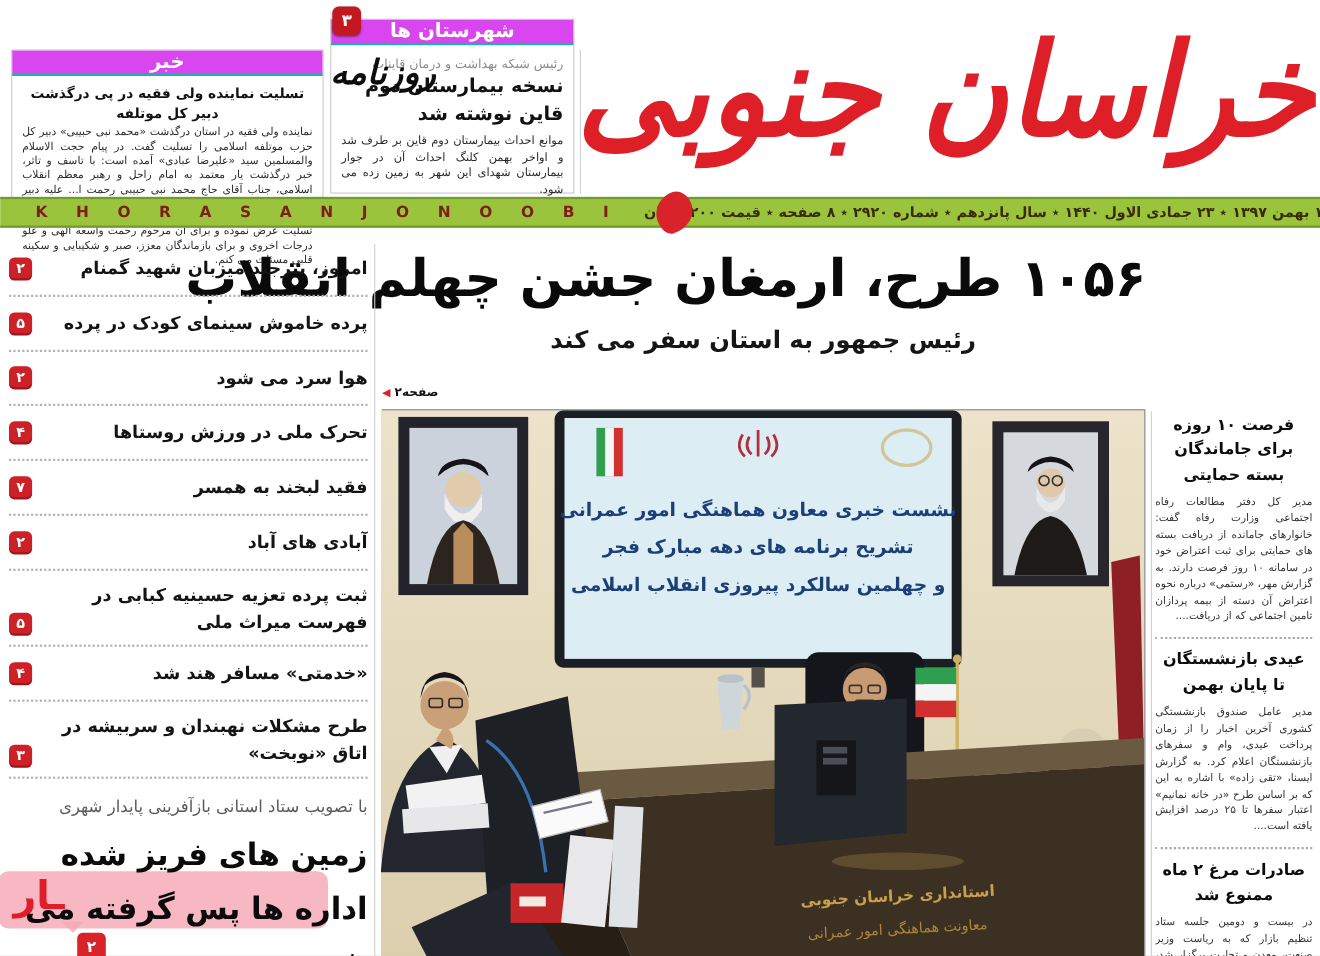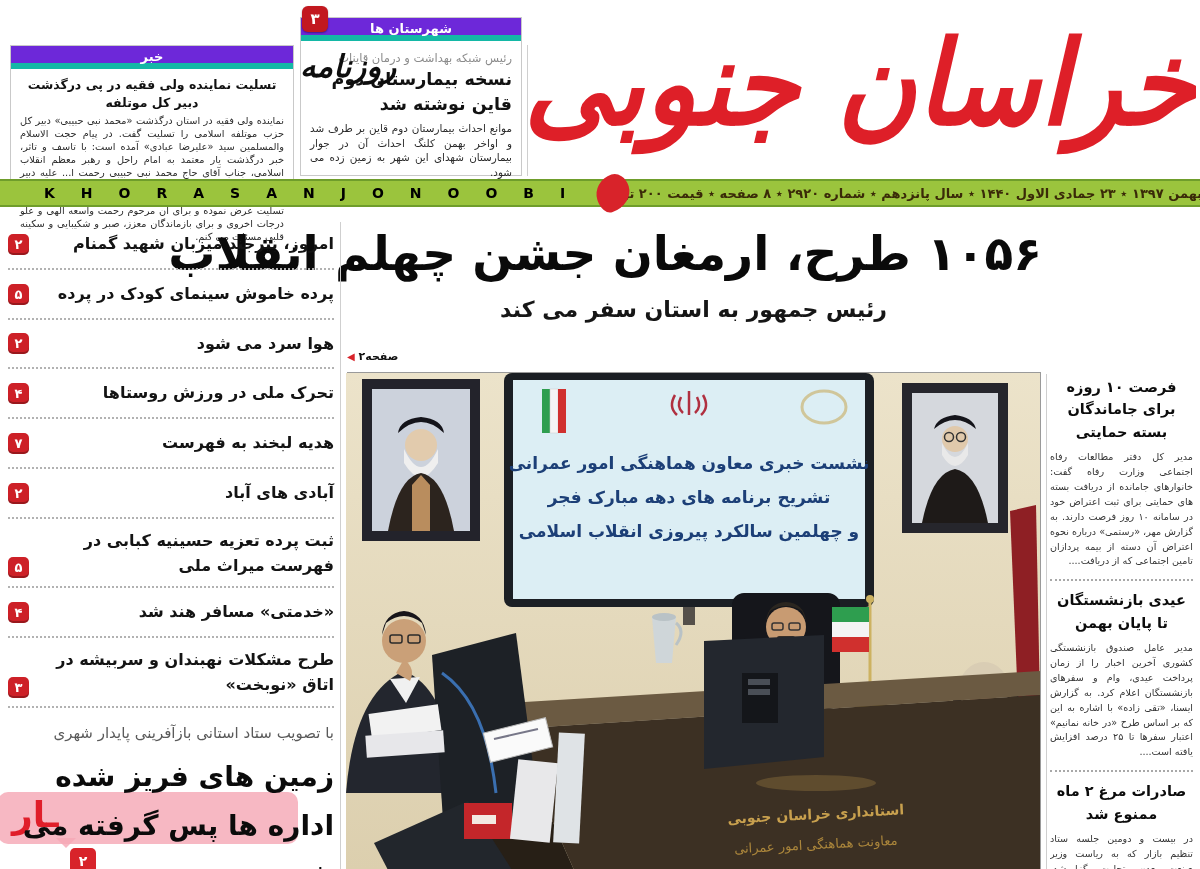--- a/index.html
+++ b/index.html
@@ -4,22 +4,22 @@
 <style>
   html,body{margin:0;padding:0;background:#888;}
   *{box-sizing:border-box;}
   .page{
     position:relative;width:1200px;height:869px;margin:0 auto;
     background:#fff;overflow:hidden;direction:rtl;
     font-family:"DejaVu Sans","Liberation Sans",sans-serif;color:#111;
   }
   
   .tbox{position:absolute;background:#fff;border:1px solid #c9c9c9;}
-  .tbox-head{height:23px;background:#6d28d9;border-bottom:6px solid #14b8a6;
-    color:#fff;font-weight:bold;font-size:13px;text-align:center;line-height:22px;}
+  .tbox-head{height:23px;background:#d946ef;border-bottom:2px solid #14b8a6;
+    color:#fff;font-weight:bold;font-size:18px;text-align:center;line-height:22px;}
   .tbox-body{padding:4px 9px 6px 9px;}
   .tbox-title{font-weight:bold;font-size:12.5px;text-align:center;margin:3px 0 4px 0;line-height:1.4;}
   .tbox-text{font-size:9.8px;line-height:1.32;text-align:justify;color:#2a2a2a;}
   .box-news{left:10px;top:45px;width:284px;height:156px;}
   .box-cities{left:300px;top:17px;width:222px;height:159px;}
   .box-cities .tbox-kicker{color:#8c8c8c;font-size:11.5px;text-align:right;margin:6px 0 2px 0;}
   .box-cities .big-title{font-weight:bold;font-size:17.5px;line-height:1.45;text-align:right;margin:0 0 3px 0;}
   .box-cities .tbox-text{font-size:10.4px;line-height:1.42;}
   .corner-badge{
     position:absolute;top:-12px;right:auto;left:1px;width:26px;height:26px;background:#c2181f;
@@ -32,21 +32,21 @@
     color:#de1f28;font-size:108px;font-weight:bold;font-style:italic;
     text-align:center;line-height:180px;transform:scaleY(1.08);white-space:nowrap;
   }
   .daily-label{position:absolute;left:300px;top:48px;font-size:31px;font-weight:bold;font-style:italic;color:#0d0d0d;}
   
   .green-bar{
     position:absolute;left:0;top:179px;width:1200px;height:28px;background:#9bc43d;
     border-top:2px solid #6f9d2b;border-bottom:2px solid #6f9d2b;
     display:flex;align-items:center;direction:ltr;
   }
-  .latin-name{font-weight:bold;font-size:14px;color:#000000;letter-spacing:26px;padding-left:44px;white-space:nowrap;}
+  .latin-name{font-weight:bold;font-size:14px;color:#7f1d1d;letter-spacing:26px;padding-left:32px;white-space:nowrap;}
   .date-line{direction:rtl;font-weight:bold;font-size:13px;color:#3a2a08;margin-right:8px;margin-left:auto;white-space:nowrap;padding-left:6px;}
   .red-drop{position:absolute;left:596px;top:-6px;width:34px;height:36px;background:#d8232a;
     border-radius:62% 38% 70% 30% / 55% 45% 55% 45%;transform:rotate(-18deg);}
   
   .lead{position:absolute;left:345px;top:218px;width:697px;}
   .lead-h1{font-size:47px;font-weight:bold;text-align:right;white-space:nowrap;line-height:1.55;color:#0a0a0a;letter-spacing:-1px;}
   .lead-sub{font-size:22px;font-weight:bold;text-align:center;margin-top:6px;color:#161616;}
   .page-ref{position:absolute;left:2px;top:132px;font-size:11px;font-weight:bold;color:#111;direction:ltr;}
   .page-ref .arr{color:#d8232a;font-size:10px;}
   
@@ -138,21 +138,21 @@
     </div>
     <div class="sb-item">
       <span class="sb-text">هوا سرد می شود</span>
       <span class="sb-badge">۲</span>
     </div>
     <div class="sb-item">
       <span class="sb-text">تحرک ملی در ورزش روستاها</span>
       <span class="sb-badge">۴</span>
     </div>
     <div class="sb-item">
-      <span class="sb-text">هدیه لبخند به فهرست</span>
+      <span class="sb-text">فقید لبخند به همسر</span>
       <span class="sb-badge">۷</span>
     </div>
     <div class="sb-item">
       <span class="sb-text">آبادی های آباد</span>
       <span class="sb-badge">۲</span>
     </div>
     <div class="sb-item stack">
       <span class="sb-text">ثبت پرده تعزیه حسینیه کبابی در فهرست میراث ملی</span>
       <span class="sb-badge">۵</span>
     </div>

